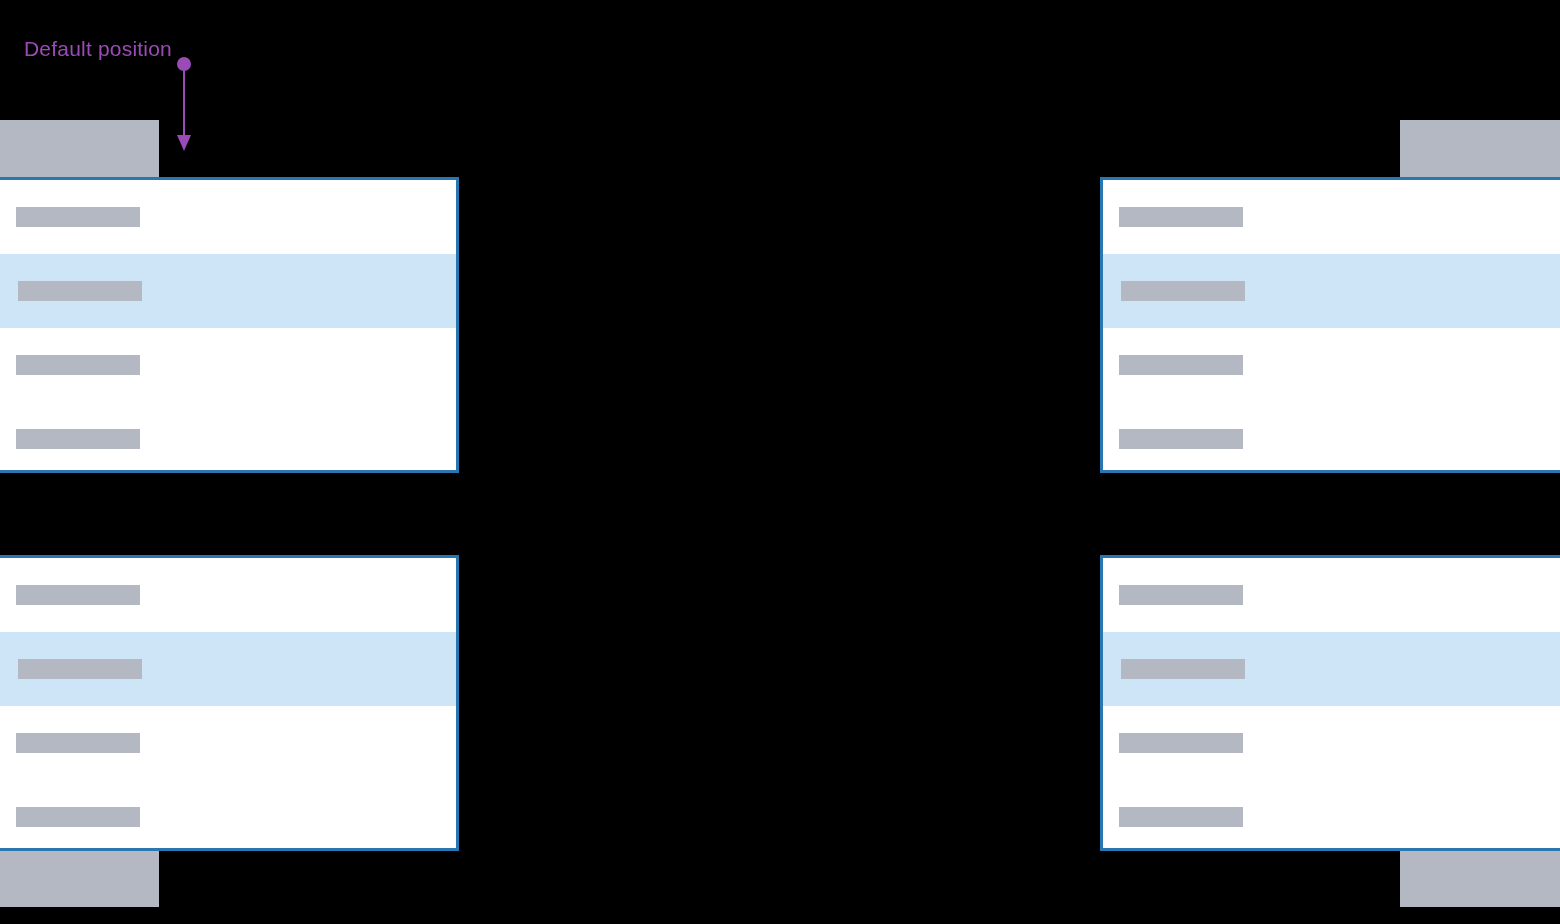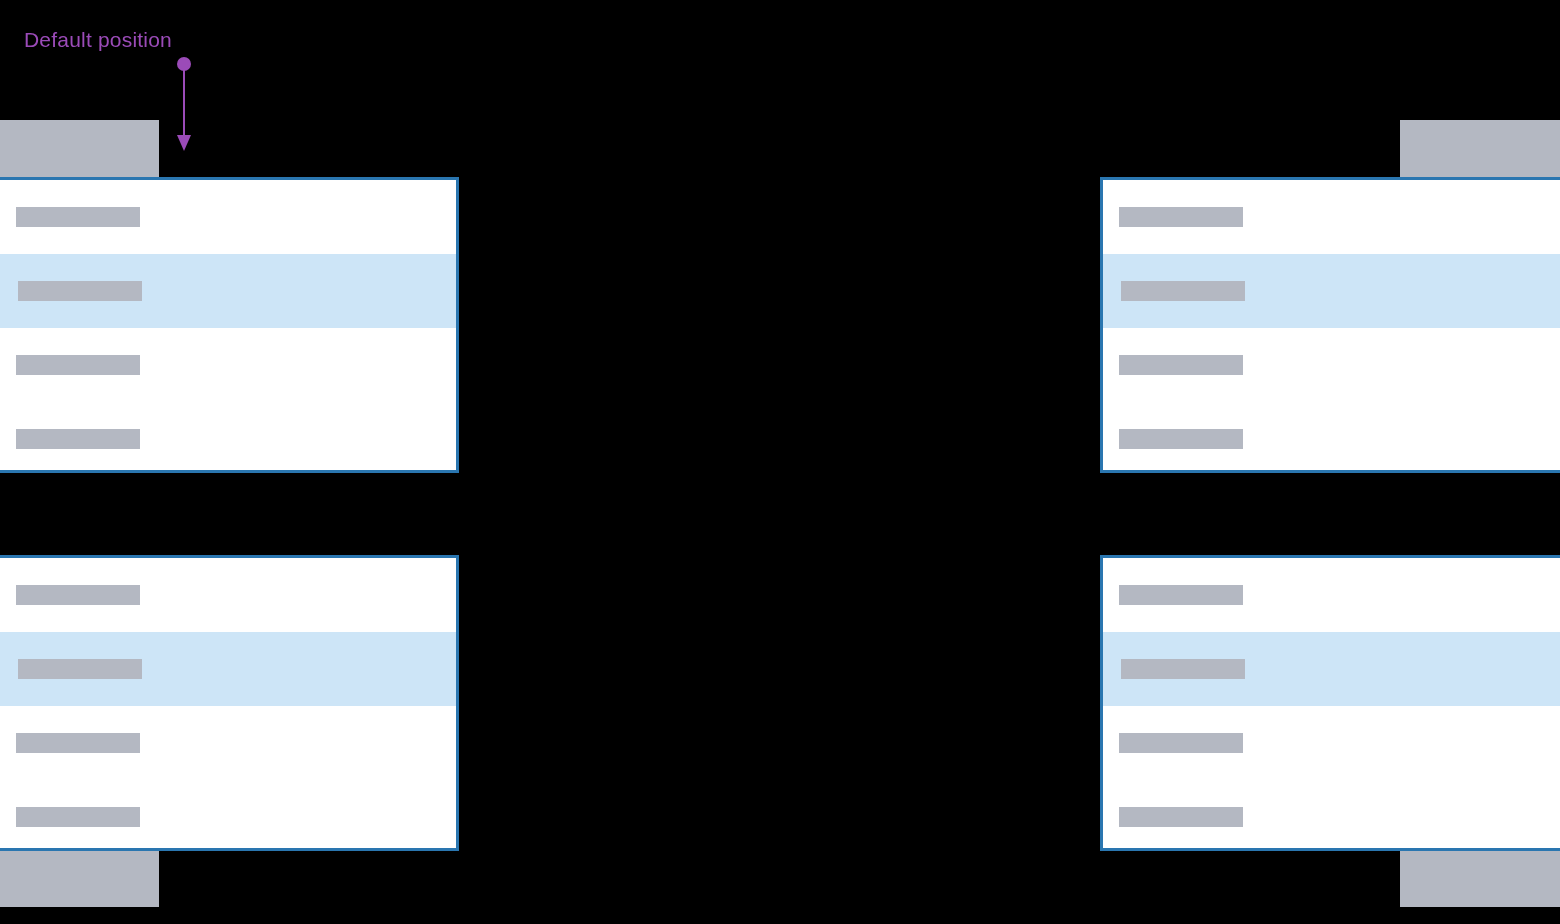--- a/index.html
+++ b/index.html
@@ -17,21 +17,21 @@
     position: relative;
     width: 1560px;
     height: 924px;
     background: #000000;
   }
 
   
   .annotation-label {
     position: absolute;
     left: 24px;
-    top: 26px;
+    top: 35px;
     font-size: 21px;
     line-height: 28px;
     letter-spacing: 0.2px;
     color: #9B4BB8;
     white-space: nowrap;
   }
   .annotation-arrow {
     position: absolute;
     left: 168px;
     top: 55px;

